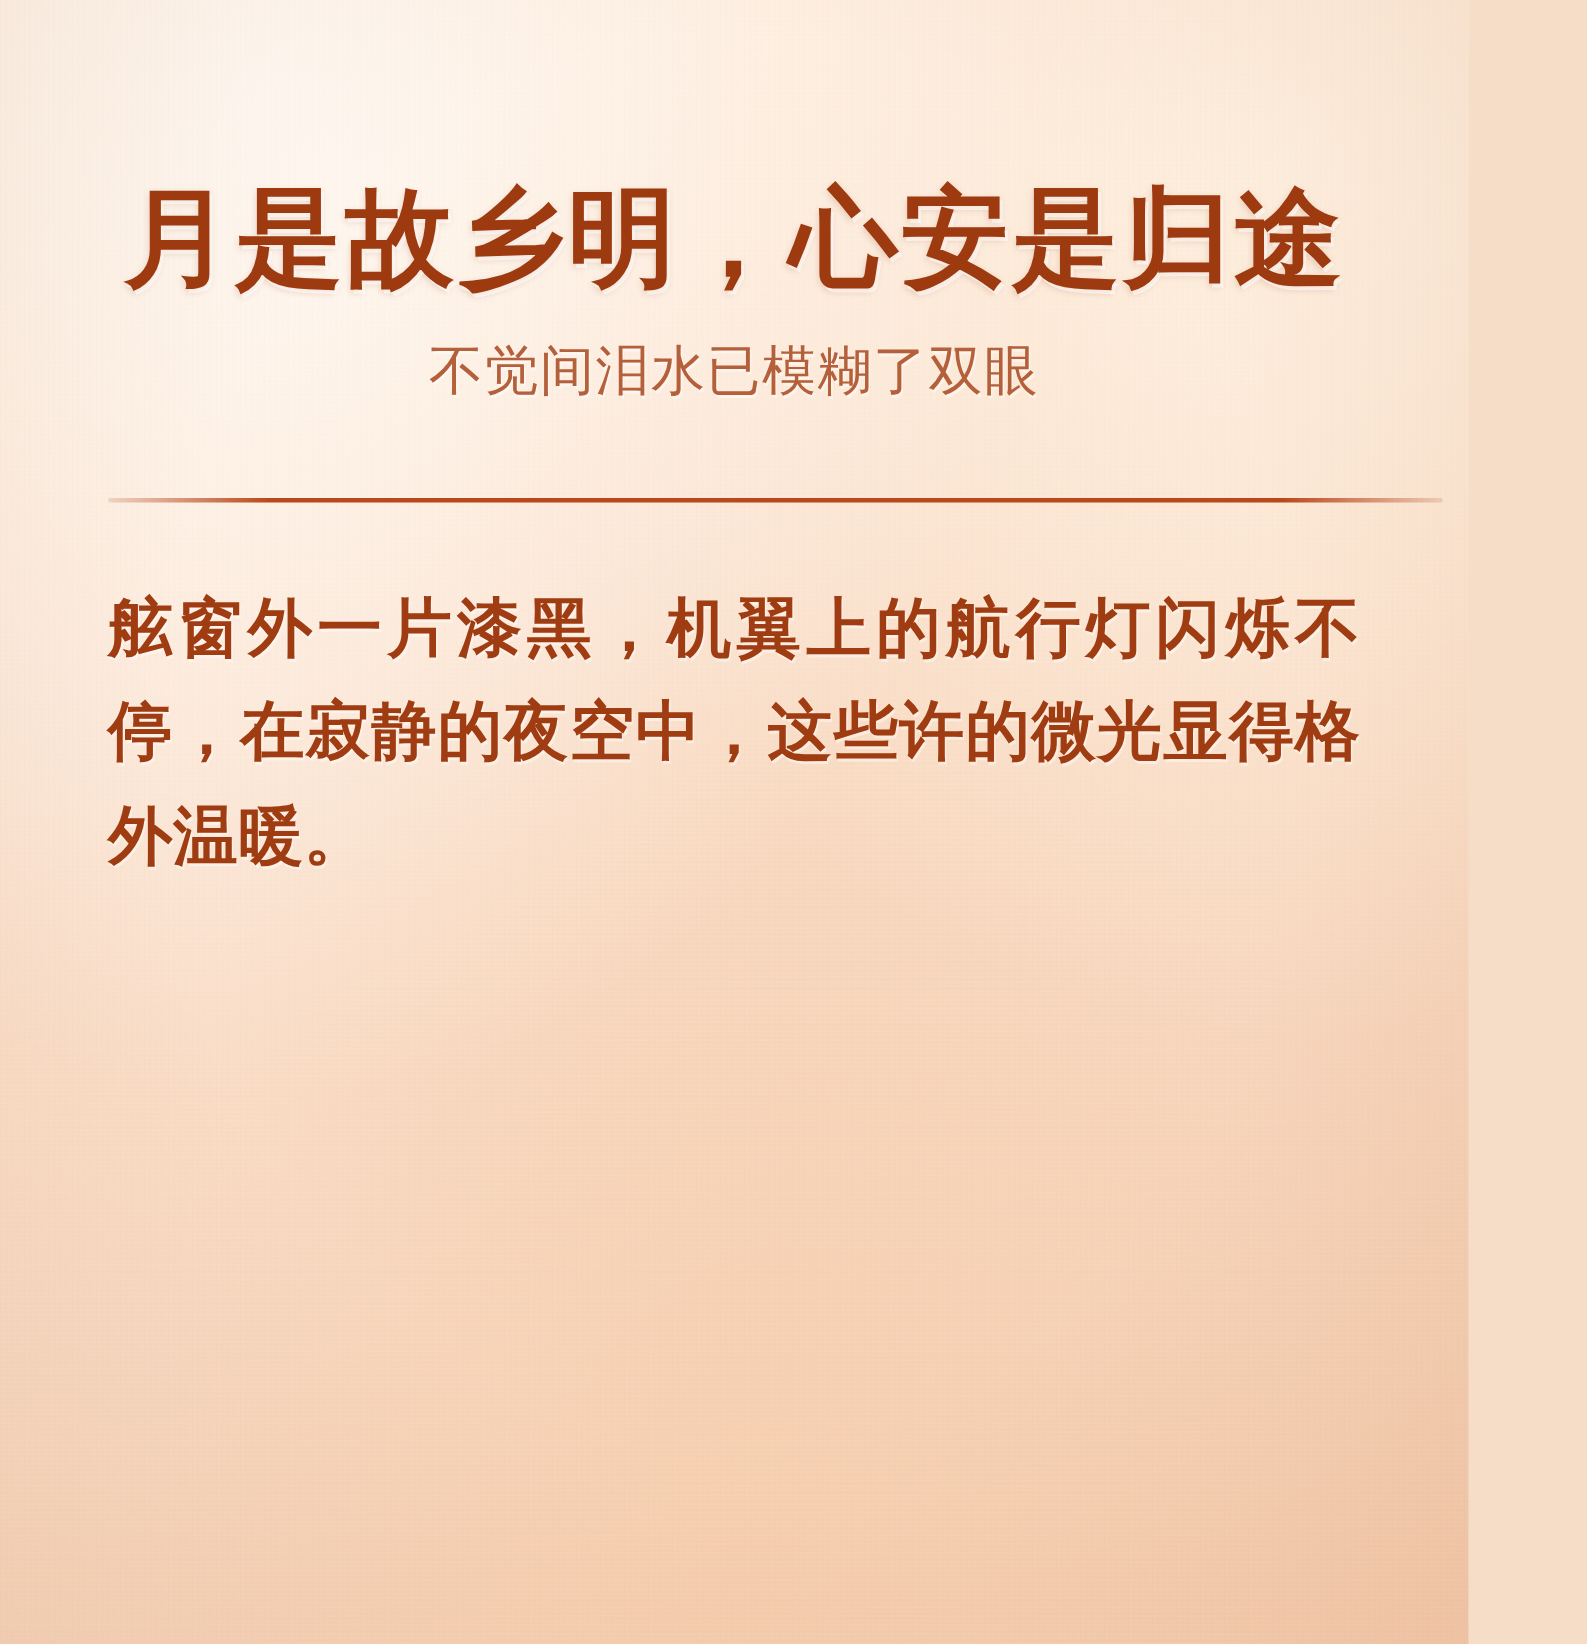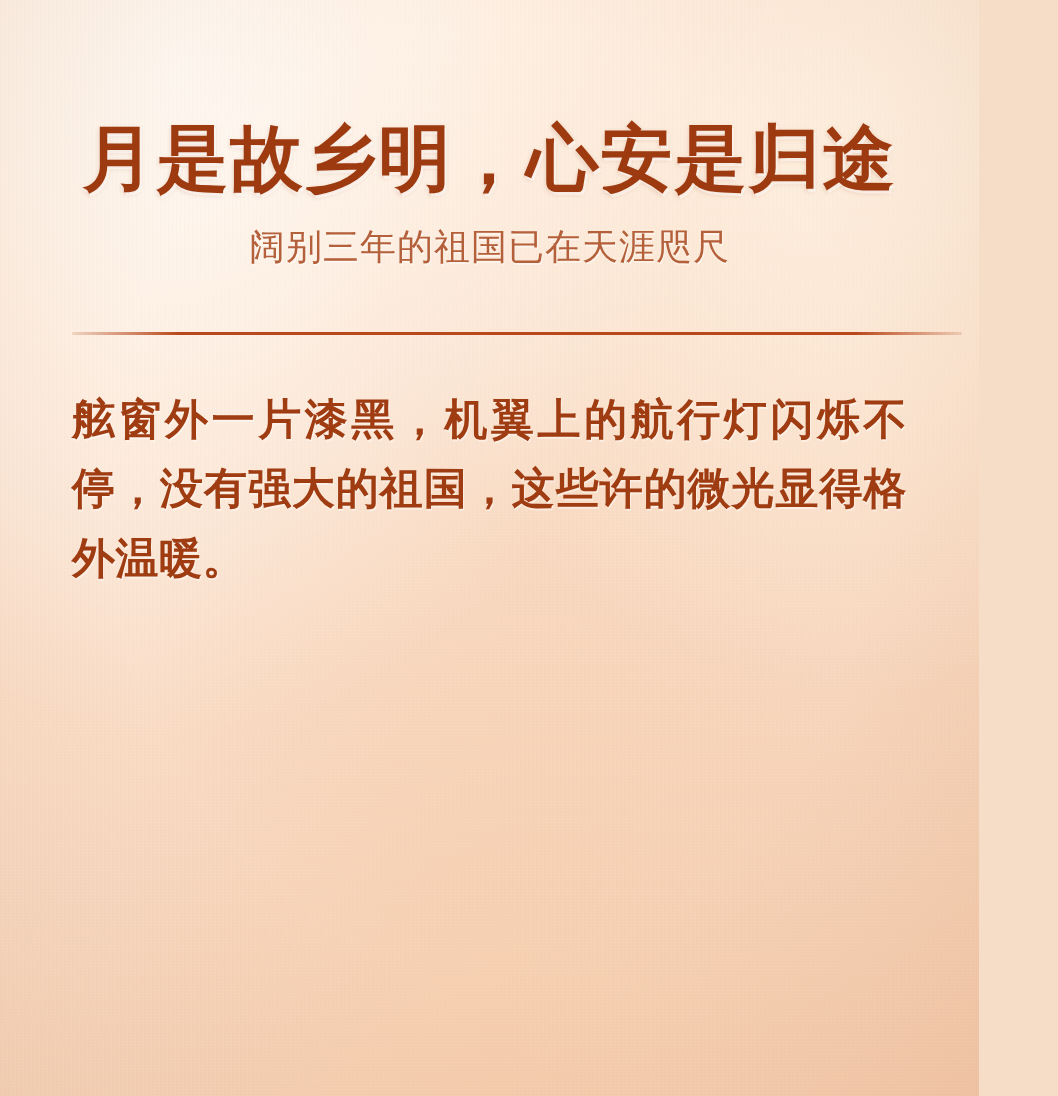--- a/index.html
+++ b/index.html
@@ -98,21 +98,21 @@
 </head>
 <body>
 
 <div class="poster">
   <div class="grain"></div>
   <div class="vignette"></div>
 
   <div class="content">
     <h1 class="title">月是故乡明，心安是归途</h1>
 
-    <div class="subtitle">阔别三年的祖国已在天涯咫尺</div>
+    <div class="subtitle">不觉间泪水已模糊了双眼</div>
 
     <div class="divider"></div>
 
     <div class="body-text">
-      <p class="para">舷窗外一片漆黑，机翼上的航行灯闪烁不停，没有强大的祖国，这些许的微光显得格外温暖。</p>
+      <p class="para">舷窗外一片漆黑，机翼上的航行灯闪烁不停，在寂静的夜空中，这些许的微光显得格外温暖。</p>
     </div>
   </div>
 </div>
 
 </body></html>

